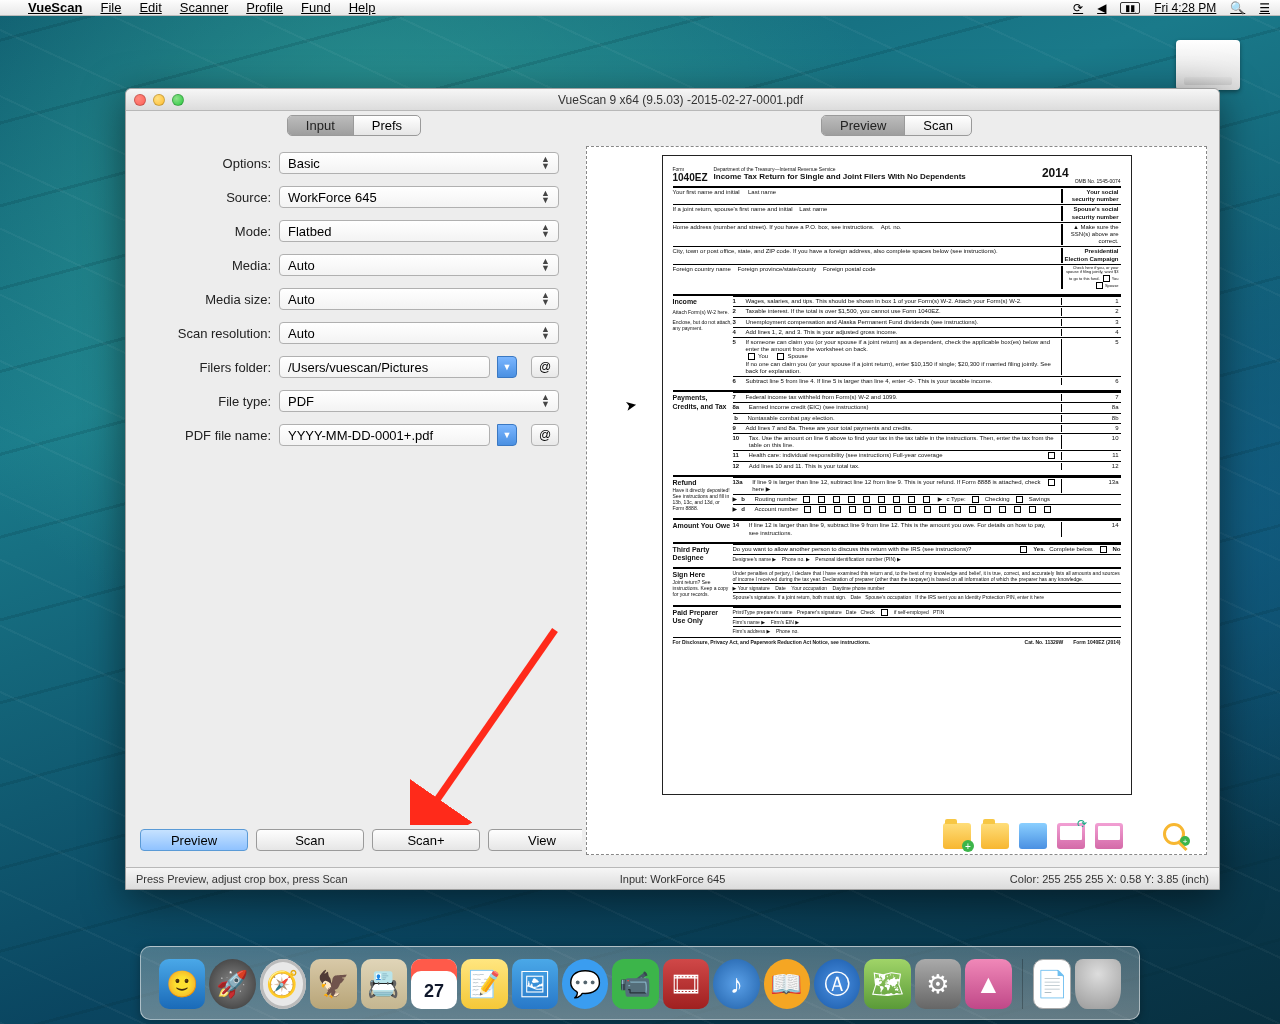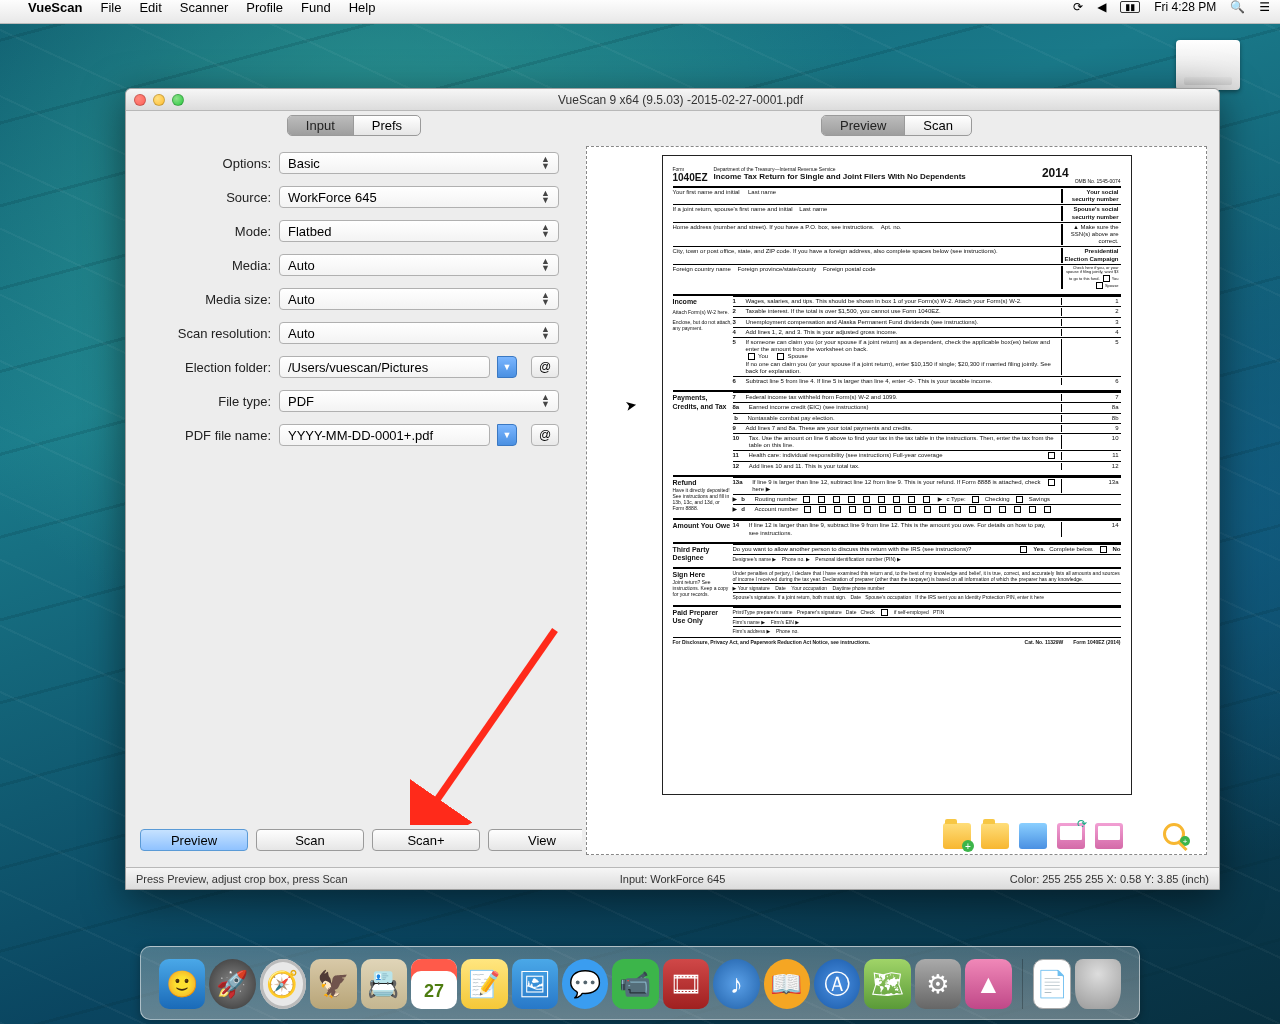--- a/index.html
+++ b/index.html
@@ -9,21 +9,21 @@
 .desktop { position:absolute; inset:0; background:
   radial-gradient(ellipse at 30% 20%, rgba(60,180,160,0.6), transparent 40%),
   radial-gradient(ellipse at 80% 50%, rgba(20,100,140,0.9), transparent 50%),
   linear-gradient(160deg,#0e5a6e 0%,#1a7a8a 30%,#0a4560 70%,#083040 100%);
 }
 .desktop::before{content:"";position:absolute;inset:0;background:
   repeating-linear-gradient(25deg,rgba(255,255,255,0.04) 0 2px,transparent 2px 60px),
   repeating-linear-gradient(-15deg,rgba(0,40,50,0.15) 0 3px,transparent 3px 80px);}
 
 
-.menubar { position:relative; height:24px; background:linear-gradient(#fdfdfd,#e8e8e8); border-bottom:1px solid #bbb; display:flex; align-items:flex-start; padding:0 10px; font-size:13px; z-index:100; }
+.menubar { position:relative; height:16px; background:linear-gradient(#fdfdfd,#e8e8e8); border-bottom:1px solid #bbb; display:flex; align-items:center; padding:0 10px; font-size:13px; z-index:100;text-decoration:underline; }
 .menubar .left { display:flex; gap:18px; align-items:center; }
 .menubar .left b{font-weight:bold;}
 .menubar .right { margin-left:auto; display:flex; gap:14px; align-items:center; font-size:12px;}
 .apple { font-size:15px; }
 .mbicon { display:inline-block; }
 
 
 .disk { position:absolute; top:40px; right:40px; width:64px; height:50px; background:linear-gradient(#fff,#ddd); border-radius:4px; box-shadow:0 2px 4px rgba(0,0,0,.4); z-index:5;}
 .disk::after{content:"";position:absolute;bottom:5px;left:8px;width:48px;height:8px;background:linear-gradient(#e0e0e0,#ccc);border-radius:2px;}
 
@@ -100,21 +100,21 @@
 
 
 .dock { position:absolute; bottom:4px; left:50%; transform:translateX(-50%); height:74px; width:1000px; display:flex; align-items:flex-end; justify-content:center; gap:4px; z-index:50; padding:0 18px;
   background:linear-gradient(rgba(255,255,255,0.25),rgba(210,210,210,0.45)); border-radius:10px; border:1px solid rgba(255,255,255,0.5); box-shadow:0 2px 10px rgba(0,0,0,.3);}
 .dockicon { width:50px; height:50px; border-radius:10px; margin-bottom:10px; display:flex; align-items:center; justify-content:center; font-size:26px; color:#fff; position:relative;}
 .di-finder{background:linear-gradient(#4aa8e8,#1a6ab8);} 
 .di-launch{background:radial-gradient(circle,#888,#333);border-radius:50%;}
 .di-safari{background:#e8e8e8;border-radius:50%;box-shadow:inset 0 0 0 3px #bbb;}
 .di-mail{background:linear-gradient(#d8c9a8,#b8a578);}
 .di-contacts{background:linear-gradient(#e0d5b8,#c4b690);}
-.di-cal{background:#fff;box-shadow:inset 0 12px 0 #ff5a4a;} .di-cal span{color:#4d7c0f;font-size:18px;font-weight:bold;margin-top:14px;}
+.di-cal{background:#fff;box-shadow:inset 0 12px 0 #ff5a4a;} .di-cal span{color:#0f172a;font-size:18px;font-weight:bold;margin-top:14px;}
 .di-notes{background:linear-gradient(#ffe680,#f5c838);}
 .di-pv{background:linear-gradient(#4aa8e8,#2878c8);}
 .di-msg{background:#3a9df0;border-radius:50%;}
 .di-ft{background:#3cb54a;border-radius:12px;}
 .di-pb{background:linear-gradient(#d04848,#a02020);}
 .di-itunes{background:radial-gradient(circle,#5aa0e8,#2060a8);border-radius:50%;}
 .di-ibooks{background:#f5a623;border-radius:50%;}
 .di-appstore{background:radial-gradient(circle,#4a90e2,#1a5aa8);border-radius:50%;}
 .di-maps{background:linear-gradient(#a0d468,#5a9a38);}
 .di-pref{background:linear-gradient(#aaa,#666);}
@@ -207,21 +207,21 @@
             </div>
           </div>
         <div class="row">
             <label>Scan resolution:</label>
           <div class="select">
               <span>Auto</span>
               <span class="chev">▲<br>▼</span>
             </div>
           </div>
         <div class="row">
-            <label>Election folder:</label>
+            <label>Filers folder:</label>
           <div class="inputgrp">
             <div class="input">
                 <input value="/Users/vuescan/Pictures" style="">
               </div>
             <div class="drop">▼</div>
             <div class="atbtn">@</div>
           </div>
           </div>
         <div class="row">
             <label>File type:</label>

